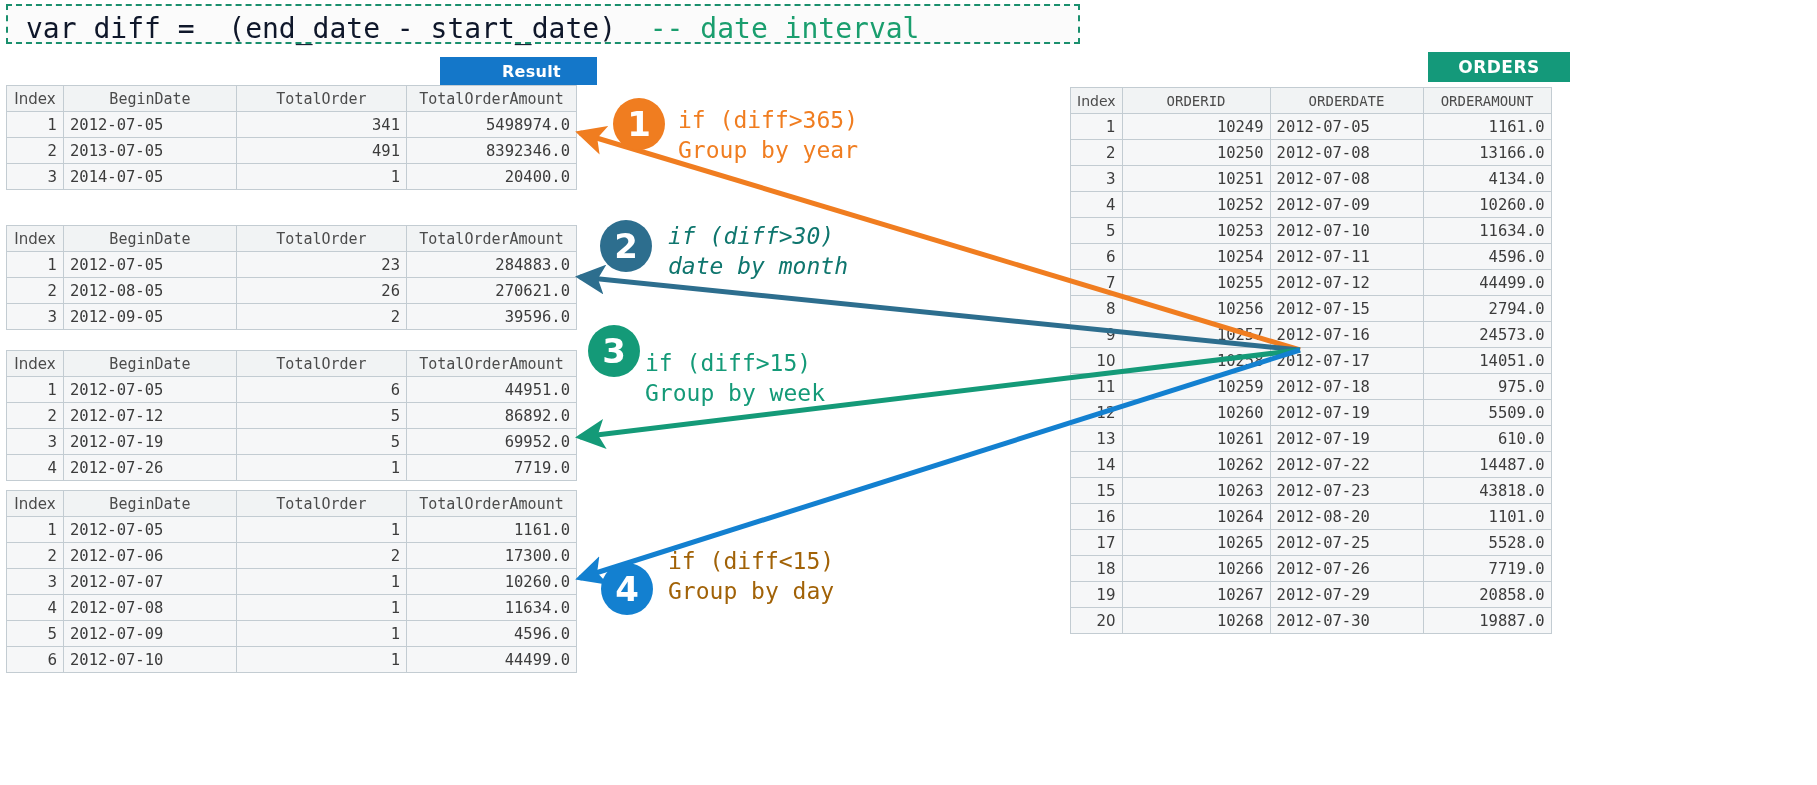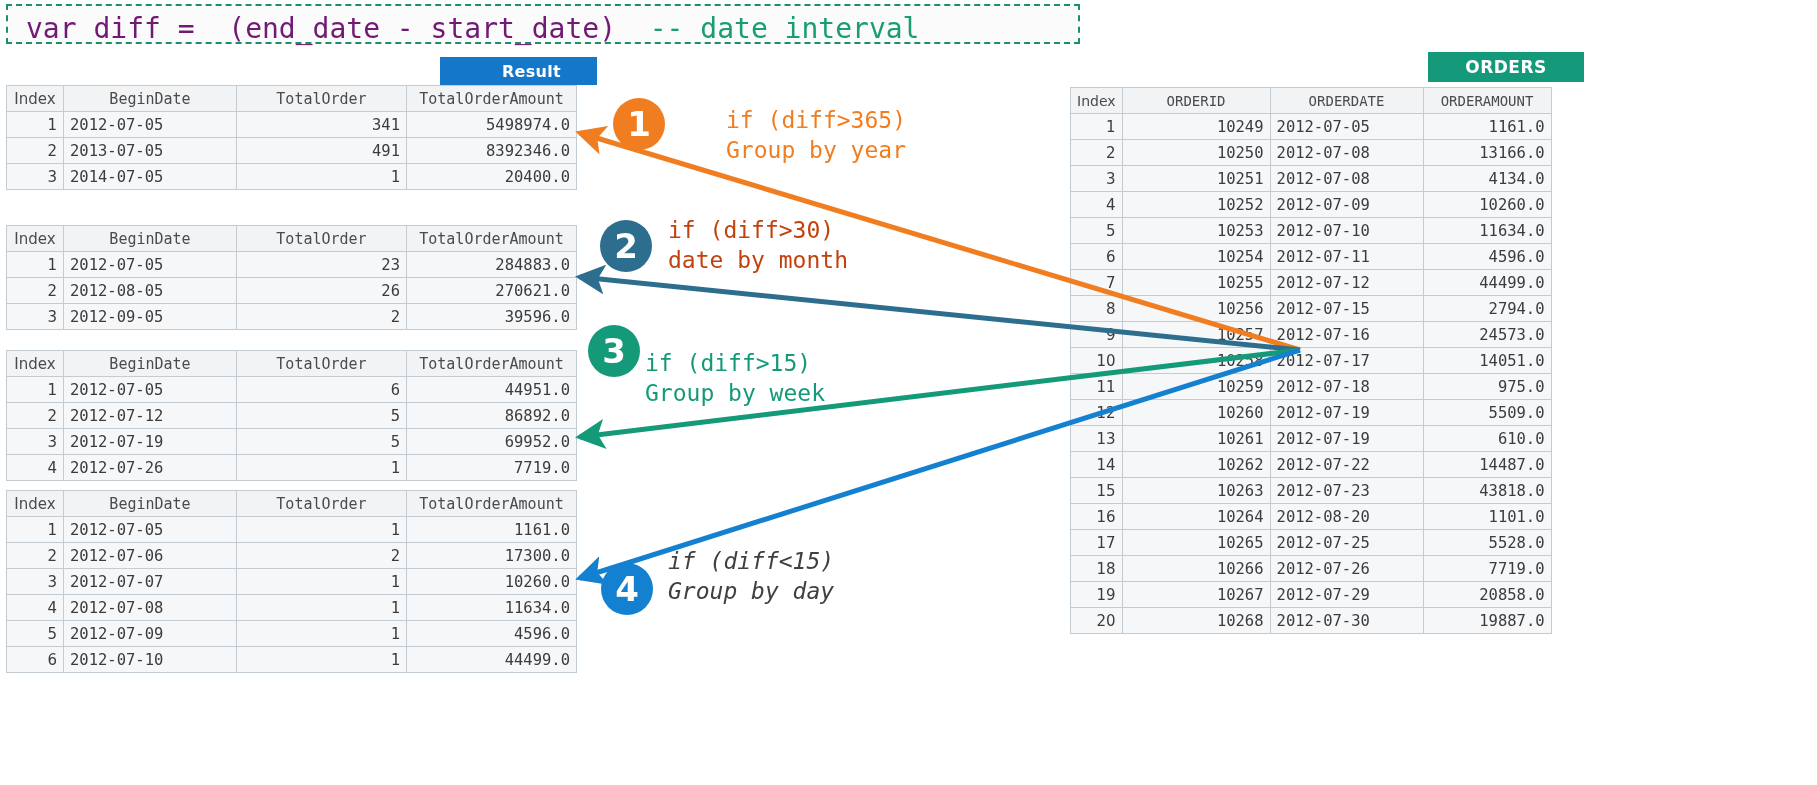--- a/index.html
+++ b/index.html
@@ -16,21 +16,21 @@
     position:absolute;left:6px;top:4px;width:1074px;height:40px;
     border:2px dashed #1a8f6d;
     background:#fbfbfb;
     box-sizing:border-box;
   }
   .code-text{
     position:absolute;left:18px;top:6px;
     font-family:"DejaVu Sans Mono","Liberation Mono",monospace;
     font-size:28px;letter-spacing:0px;white-space:pre;
   }
-  .c-blue{color:#701a75;}
+  .c-blue{color:#0f172a;}
   .c-green{color:#1a9e6e;}
 
   
   .gridtable{
     position:absolute;
     border-collapse:collapse;
     font-family:"DejaVu Sans","Liberation Sans",sans-serif;
     font-size:15px;
     background:#fbfbfb;
     table-layout:fixed;
@@ -56,21 +56,21 @@
   
   .result-tab{
     position:absolute;left:440px;top:57px;width:131px;height:28px;
     background:#1477c9;color:#ffffff;font-weight:bold;font-size:16px;
     display:flex;align-items:center;justify-content:center;
     letter-spacing:.3px;
     padding-left:26px;
   }
   
   .orders-tab{
-    position:absolute;left:1428px;top:52px;width:156px;height:30px;
+    position:absolute;left:1428px;top:52px;width:142px;height:30px;
     background:#14997a;color:#ffffff;font-weight:bold;font-size:17px;
     display:flex;align-items:center;justify-content:center;
     letter-spacing:.5px;
   }
 
   
   .o-idx{width:51px;text-align:right;color:#4a4a4a;font-size:15px;}
   .o-id{width:148px;text-align:right;color:#1414ee;font-family:"DejaVu Sans Mono","Liberation Mono",monospace;font-size:15.5px;}
   .o-date{width:153px;text-align:left;font-family:"DejaVu Sans Mono","Liberation Mono",monospace;font-size:15.5px;color:#444;}
   .o-amt{width:128px;text-align:right;color:#b5706e;font-family:"DejaVu Sans Mono","Liberation Mono",monospace;font-size:15.5px;}
@@ -399,31 +399,31 @@
       </marker>
     </defs>
     <line x1="1300" y1="350" x2="580" y2="133" stroke="#f07d20" stroke-width="5" marker-end="url(#ah1)"></line>
     <line x1="1300" y1="350" x2="580" y2="277" stroke="#2d6e8e" stroke-width="5" marker-end="url(#ah2)"></line>
     <line x1="1300" y1="350" x2="580" y2="437" stroke="#149a78" stroke-width="5" marker-end="url(#ah3)"></line>
     <line x1="1300" y1="350" x2="580" y2="578" stroke="#1380d0" stroke-width="5" marker-end="url(#ah4)"></line>
   </svg>
 
   <div class="callout">
     <div class="badge" style="left:613px;top:98px;background:#f07d20;">1</div>
-    <div class="ctext" style="left:678px;top:105px;color:#f07d20;margin-left:48px;"><span>if (diff&gt;365)</span><br><span>Group by year</span></div>
+    <div class="ctext" style="left:678px;top:105px;color:#f07d20;"><span>if (diff&gt;365)</span><br><span>Group by year</span></div>
   </div>
 
   <div class="callout">
     <div class="badge" style="left:600px;top:220px;background:#2d6e8e;">2</div>
-    <div class="ctext" style="left:668px;top:215px;color:#c2410c;"><span>if (diff&gt;30)</span><br><span>date by month</span></div>
+    <div class="ctext" style="left:668px;top:221px;color:#0f766e;font-style:italic;"><span>if (diff&gt;30)</span><br><span>date by month</span></div>
   </div>
 
   <div class="callout">
     <div class="badge" style="left:588px;top:325px;background:#149a78;">3</div>
     <div class="ctext" style="left:645px;top:348px;color:#149a78;"><span>if (diff&gt;15)</span><br><span>Group by week</span></div>
   </div>
 
   <div class="callout">
     <div class="badge" style="left:601px;top:563px;background:#1380d0;">4</div>
-    <div class="ctext" style="left:668px;top:546px;color:#404040;font-style:italic;"><span>if (diff&lt;15)</span><br><span>Group by day</span></div>
+    <div class="ctext" style="left:668px;top:546px;color:#a16207;"><span>if (diff&lt;15)</span><br><span>Group by day</span></div>
   </div>
 
 </div>
 
 </body></html>

